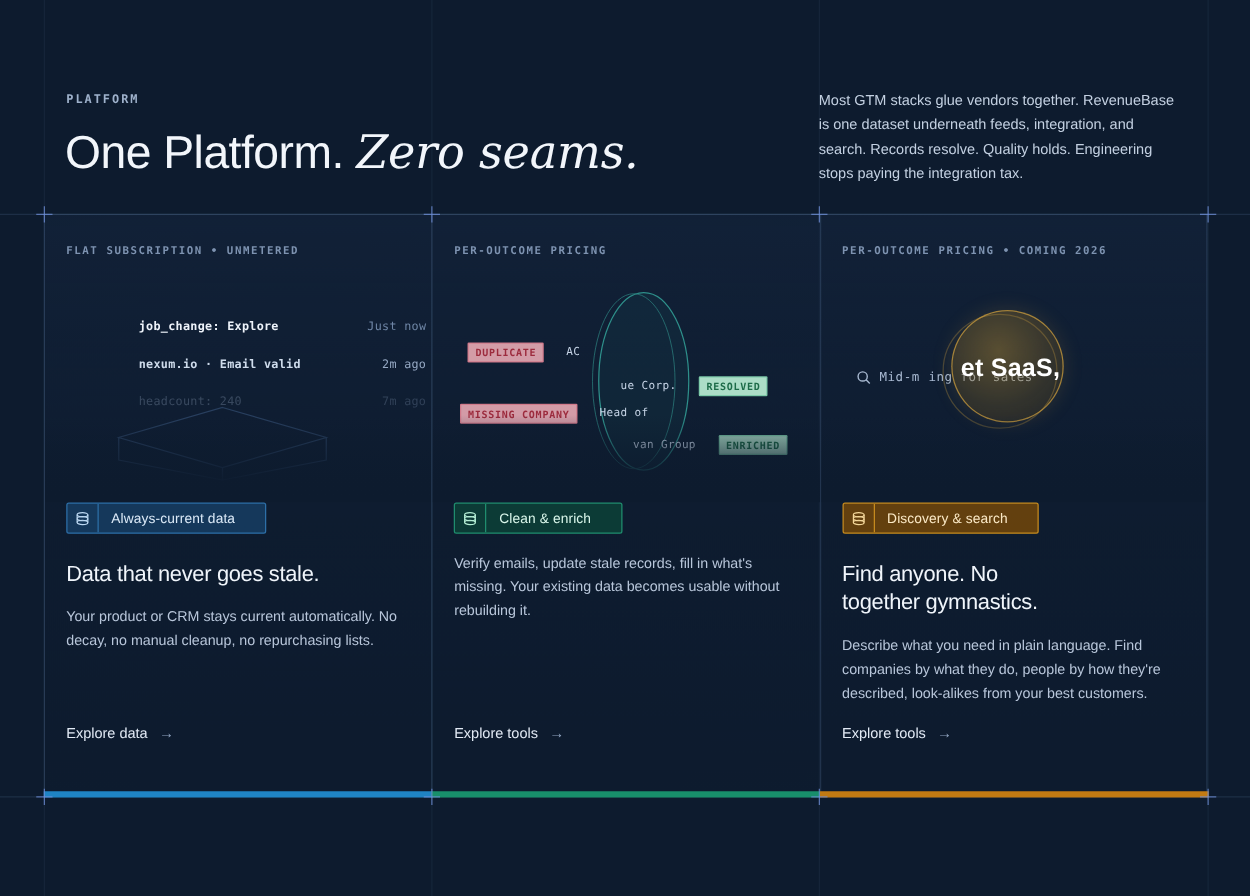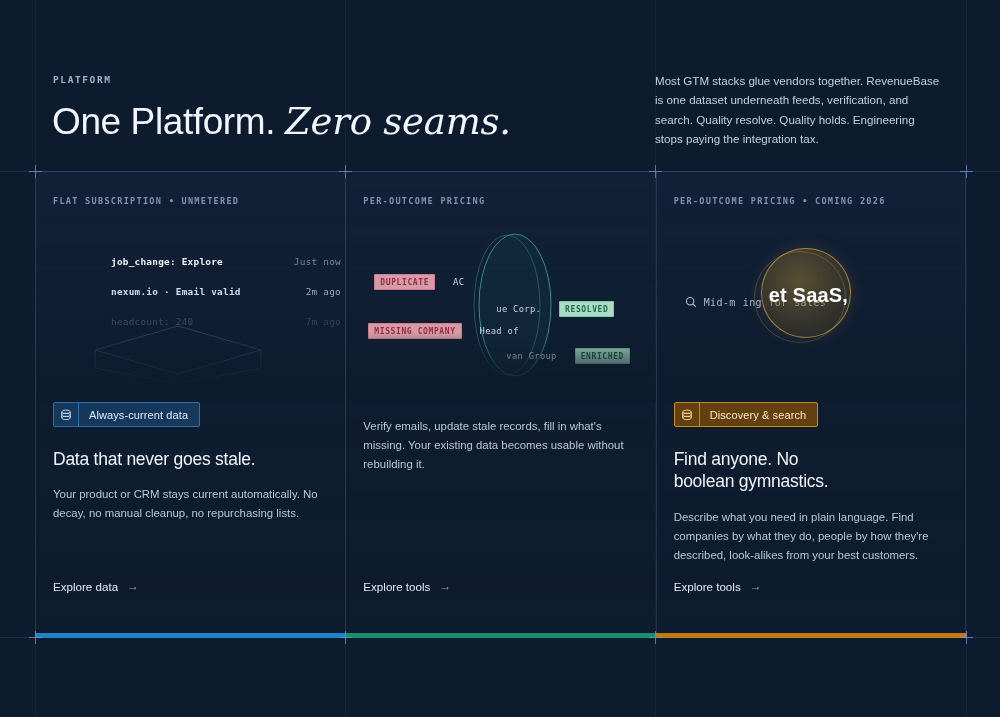--- a/index.html
+++ b/index.html
@@ -267,21 +267,21 @@
   .pill .pill-ico {
     width: 25px;
     display: flex;
     align-items: center;
     justify-content: center;
     border-right: 1px solid;
   }
   .pill .pill-label {
     display: flex;
     align-items: center;
-    padding: 0 11px 0 10px;
+    padding: 0 24px 0 10px;
     font-size: 11px;
     letter-spacing: 0.1px;
     white-space: nowrap;
   }
   .pill.blue {
     background: rgba(23,64,104,0.78);
     border: 1px solid #2d6fa8;
   }
   .pill.blue .pill-ico { border-color: #2d6fa8; }
   .pill.blue .pill-label { color: #dceaf8; }
@@ -372,21 +372,21 @@
   <div class="hbar" style="top:171px"></div>
   <div class="hbar" style="top:637px"></div>
 </div>
 
 <div class="hero">
   <div class="eyebrow">PLATFORM</div>
   <div class="headline">
     <span>One Platform.</span>
     <span class="serif-italic">Zero seams.</span>
   </div>
-  <div class="hero-para">Most GTM stacks glue vendors together. RevenueBase is one dataset underneath feeds, verification, and search. Quality resolve. Quality holds. Engineering stops paying the integration tax.</div>
+  <div class="hero-para">Most GTM stacks glue vendors together. RevenueBase is one dataset underneath feeds, integration, and search. Records resolve. Quality holds. Engineering stops paying the integration tax.</div>
 </div>
 
 <div class="cards">
 
   <div class="card">
     <div class="card-tag">FLAT SUBSCRIPTION  •  UNMETERED</div>
     <div class="stage">
       <svg class="cube" viewBox="0 0 175 62">
         <g fill="none" stroke="#41608a" stroke-width="1">
           <path d="M87 2 L170 26 L87 50 L4 26 Z"></path>
@@ -453,20 +453,32 @@
         <span class="chip bad">MISSING COMPANY</span>
         <span class="rtext">Head of</span>
       </div>
       <div class="rec rec-d">
         <span class="rtext">van Group</span>
         <span class="chip good">ENRICHED</span>
       </div>
       <div class="fade-bottom"></div>
     </div>
     <div class="card-body">
+      <div class="pill green">
+        <span class="pill-ico">
+          <svg width="12" height="12" viewBox="0 0 14 14" fill="none" stroke="#b6efd6" stroke-width="1.1">
+            <ellipse cx="7" cy="3.3" rx="5" ry="2"></ellipse>
+            <path d="M2 3.3 v3.4 M12 3.3 v3.4"></path>
+            <ellipse cx="7" cy="6.9" rx="5" ry="2"></ellipse>
+            <path d="M2 6.9 v3.5 M12 6.9 v3.5"></path>
+            <ellipse cx="7" cy="10.4" rx="5" ry="2"></ellipse>
+          </svg>
+        </span>
+        <span class="pill-label">Clean &amp; enrich</span>
+      </div>
       <div class="card-desc">Verify emails, update stale records, fill in what's missing. Your existing data becomes usable without rebuilding it.</div>
       <div class="card-link">
         <span>Explore tools</span>
         <span class="arrow">→</span>
       </div>
     </div>
     <div class="accent" style="background:#188f6b"></div>
   </div>
 
   <div class="card">
@@ -492,21 +504,21 @@
             <path d="M2 3.3 v3.4 M12 3.3 v3.4"></path>
             <ellipse cx="7" cy="6.9" rx="5" ry="2"></ellipse>
             <path d="M2 6.9 v3.5 M12 6.9 v3.5"></path>
             <ellipse cx="7" cy="10.4" rx="5" ry="2"></ellipse>
           </svg>
         </span>
         <span class="pill-label">Discovery &amp; search</span>
       </div>
       <div class="card-title">
         <span>Find anyone. No</span><br>
-        <span>boolean gymnastics.</span>
+        <span>together gymnastics.</span>
       </div>
       <div class="card-desc">Describe what you need in plain language. Find companies by what they do, people by how they're described, look-alikes from your best customers.</div>
       <div class="card-link">
         <span>Explore tools</span>
         <span class="arrow">→</span>
       </div>
     </div>
     <div class="accent" style="background:#c27a12"></div>
   </div>
 

